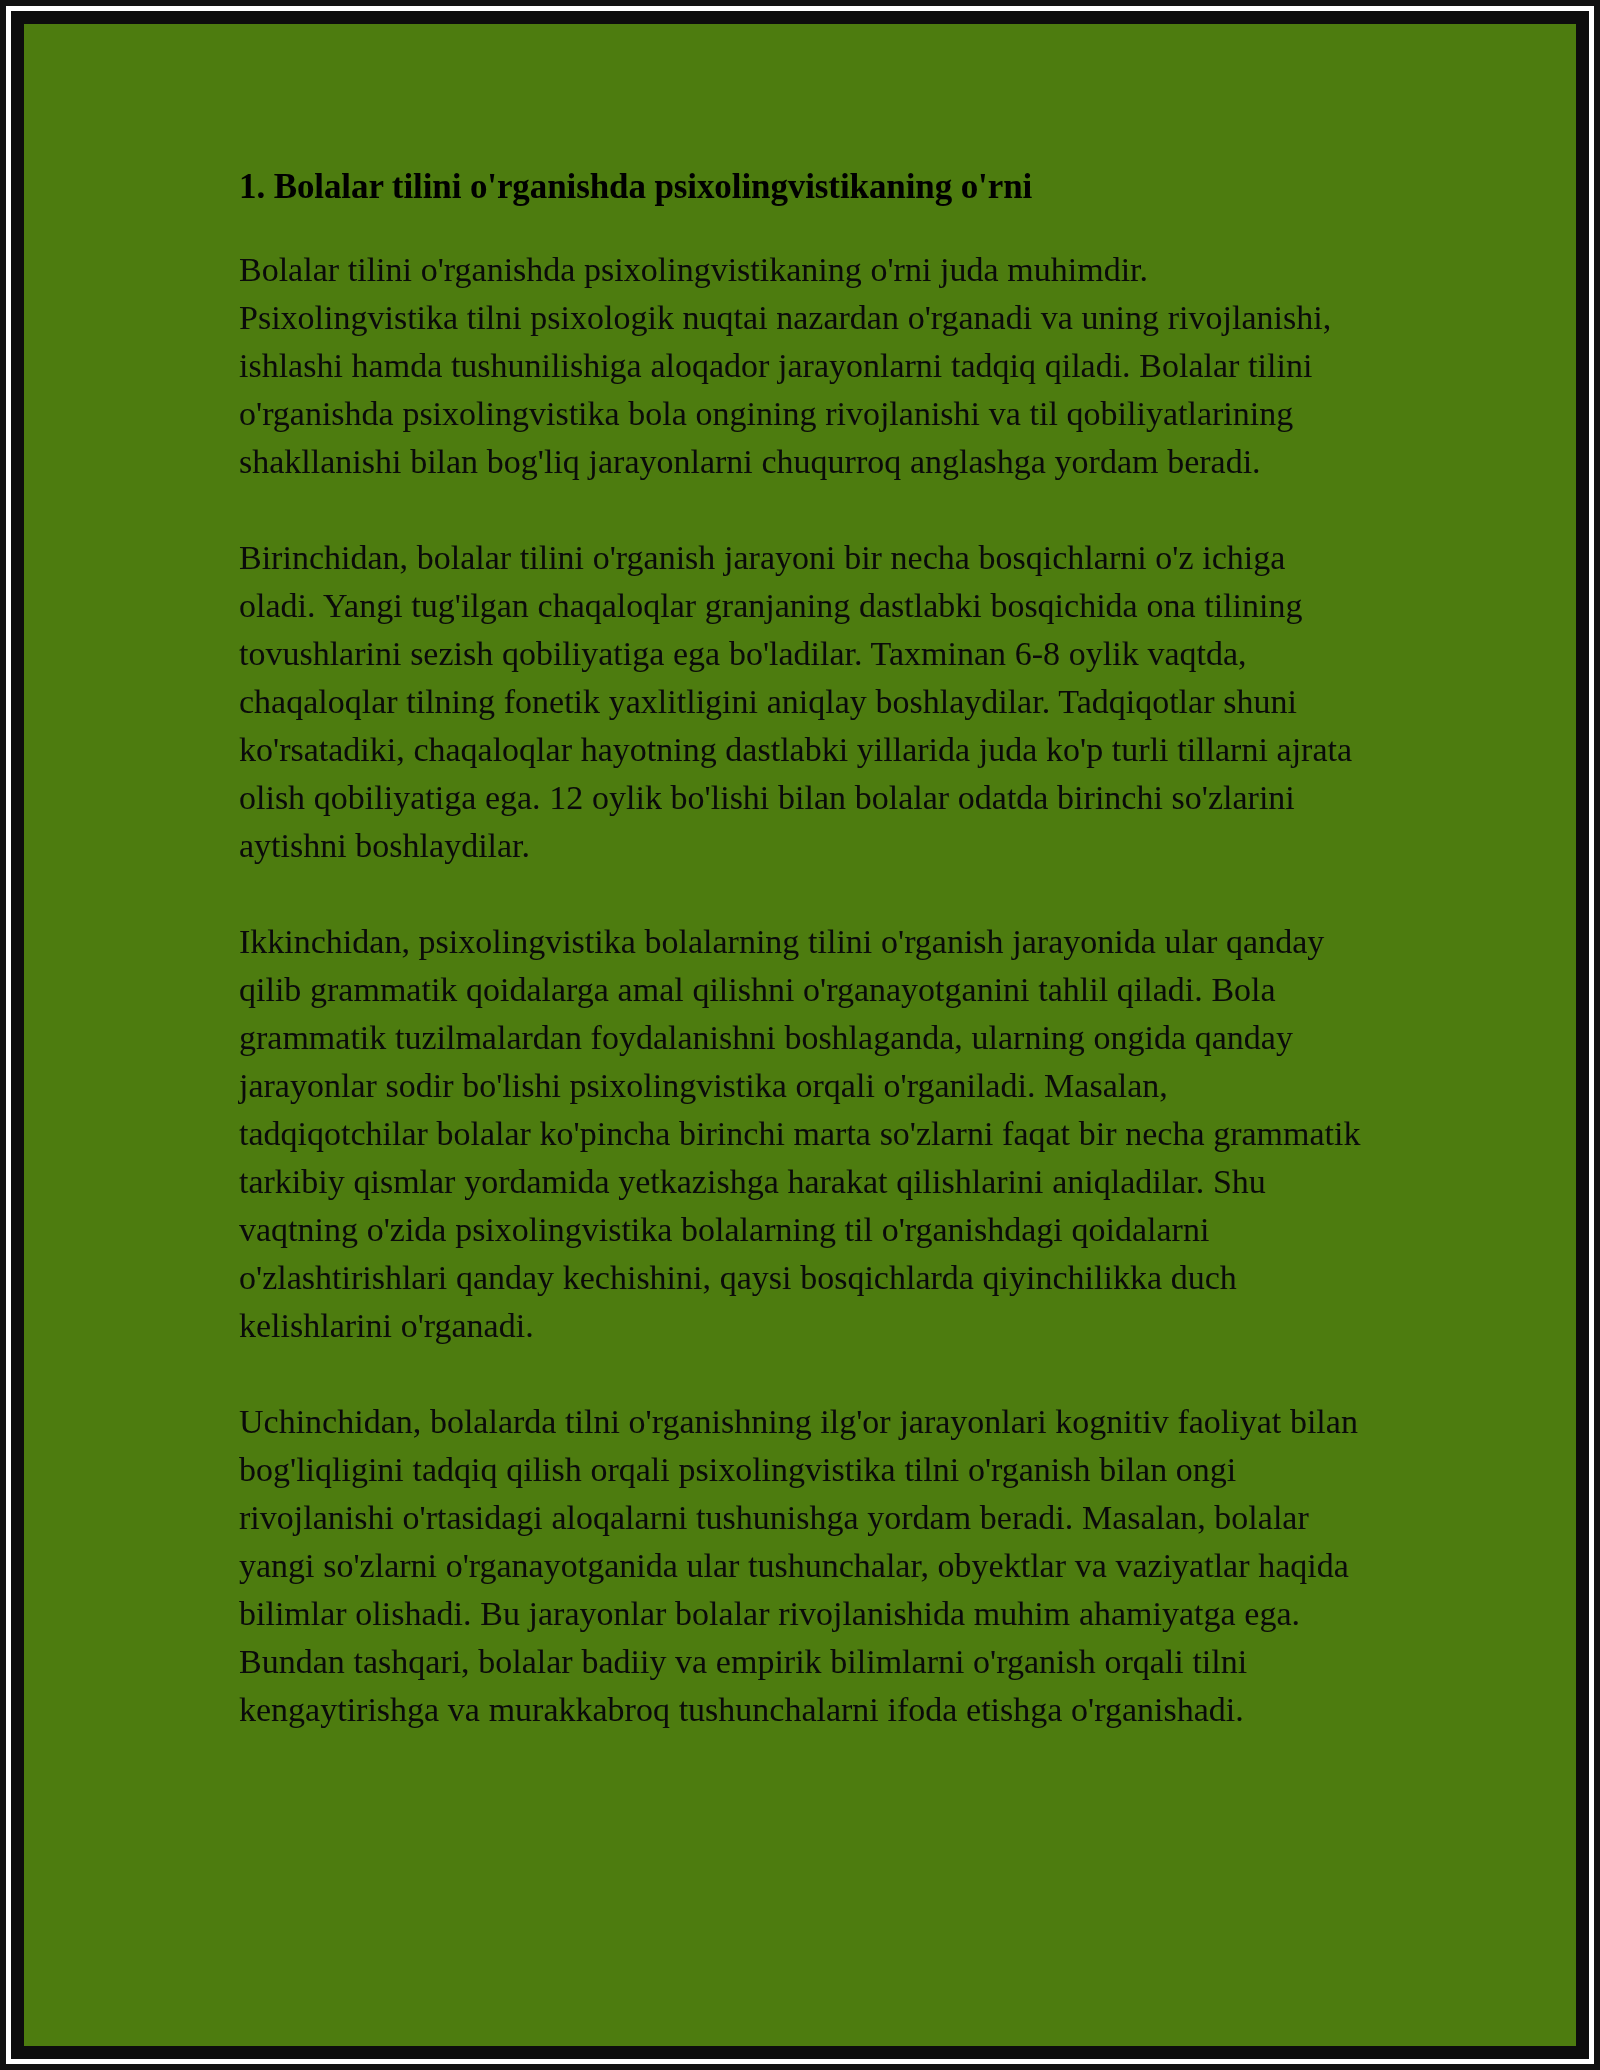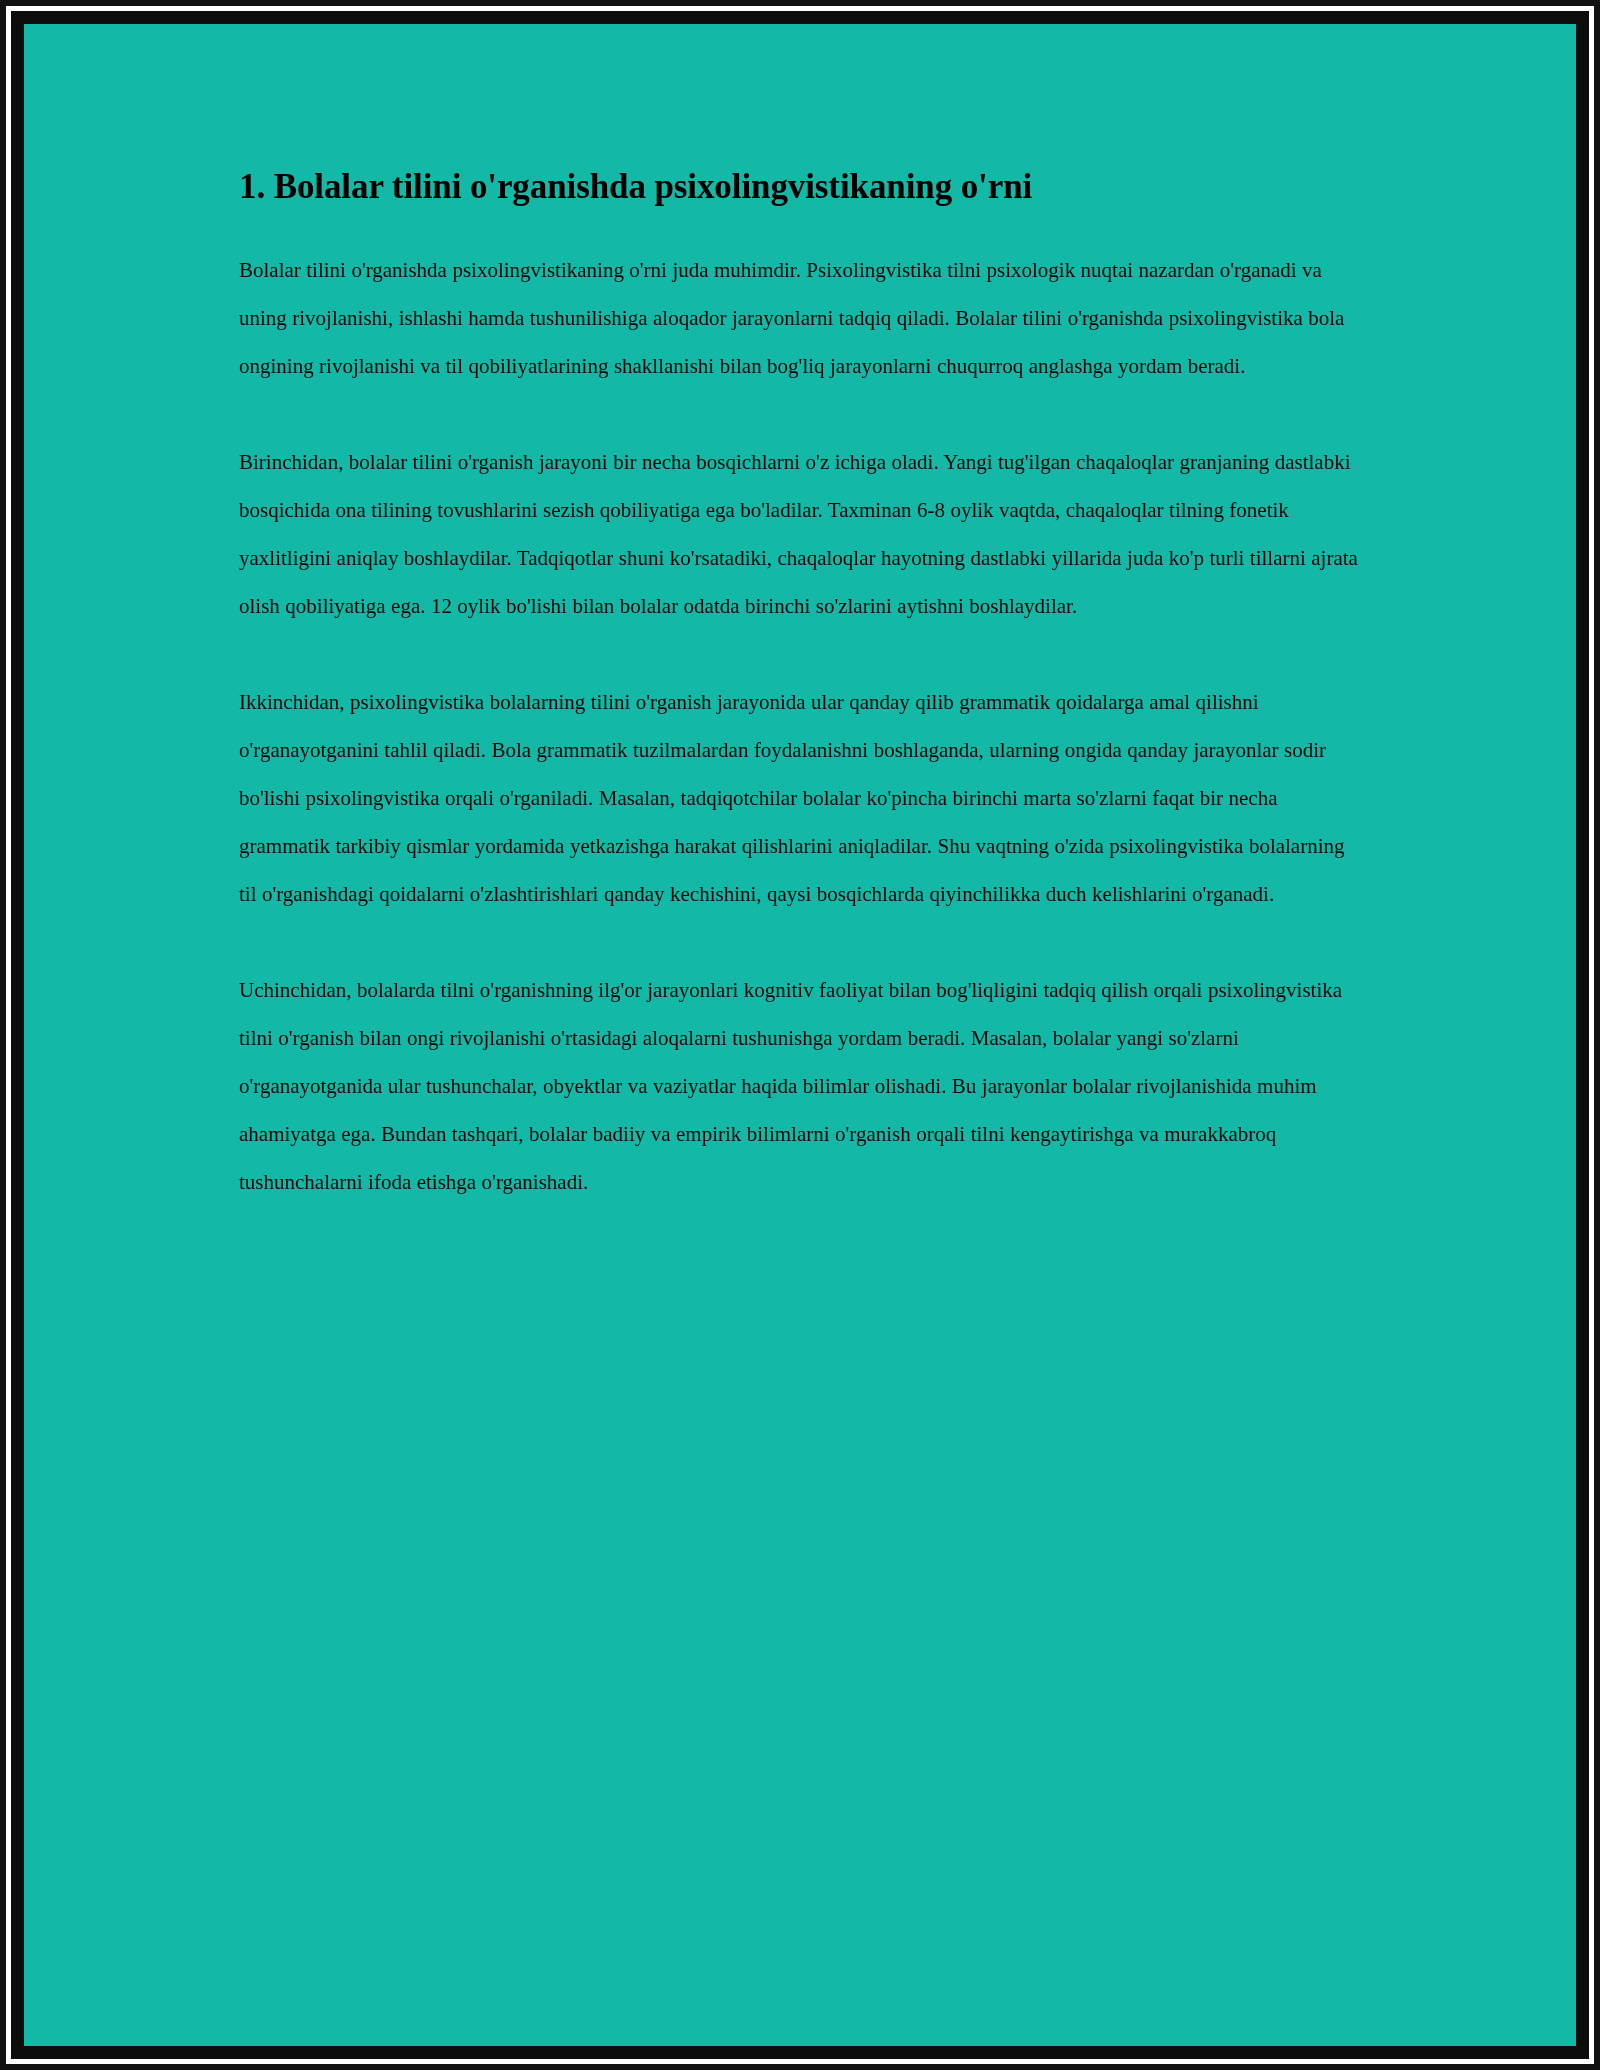--- a/index.html
+++ b/index.html
@@ -32,21 +32,21 @@
     width: 100%;
     height: 100%;
     background: #0d0d0d;
     padding: 13px;
   }
 
   .page-sheet {
     box-sizing: border-box;
     width: 100%;
     height: 100%;
-    background: #14b8a6;
+    background: #4d7c0f;
     position: relative;
     overflow: hidden;
   }
 
   .doc-body {
     box-sizing: border-box;
     position: absolute;
     left: 0;
     top: 0;
     width: 100%;
@@ -60,21 +60,21 @@
     font-size: 35px;
     line-height: 46px;
     color: #000000;
     margin: 0 0 36px 0;
     letter-spacing: -0.1px;
   }
 
   .doc-paragraph {
     font-family: "Liberation Serif", "DejaVu Serif", serif;
     font-weight: normal;
-    font-size: 21px;
+    font-size: 34px;
     line-height: 48px;
     color: #0a0a0a;
     margin: 0 0 48px 0;
     text-align: left;
     width: 1122px;
     word-spacing: 0.2px;
   }
 
   .doc-paragraph:last-child {
     margin-bottom: 11px;

